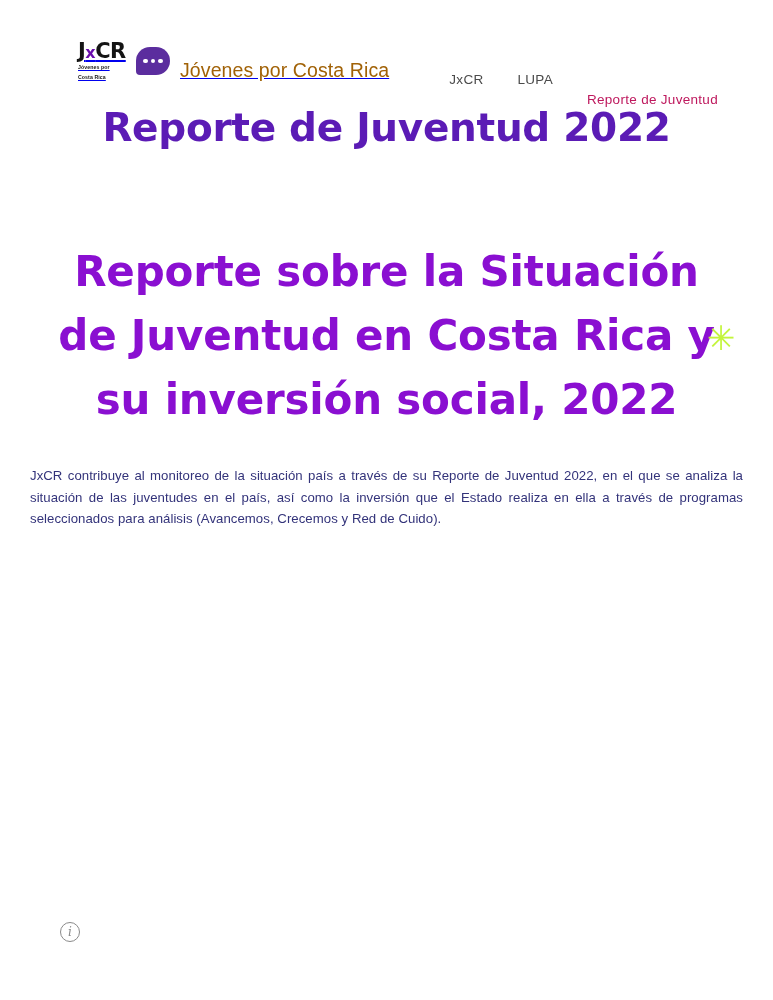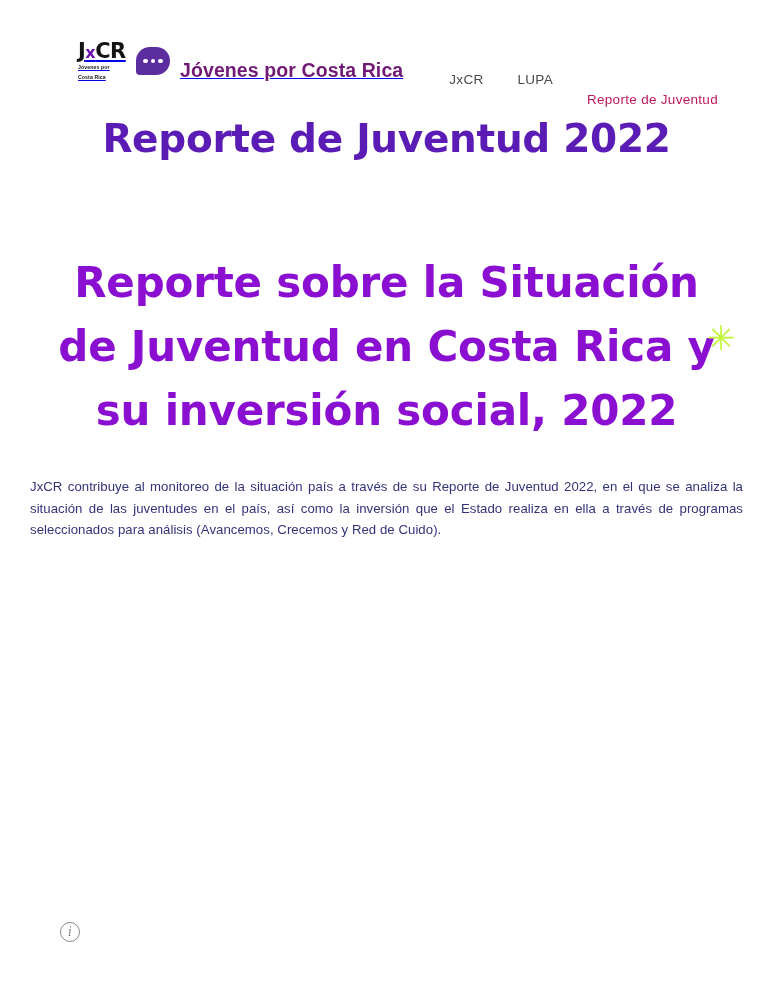--- a/index.html
+++ b/index.html
@@ -74,22 +74,22 @@
   }
   .logo-bubble span {
     width: 4.5px;
     height: 4.5px;
     border-radius: 50%;
     background: #ffffff;
     display: block;
   }
   .brand-name {
     font-size: 19.5px;
-    color: #701a75;
-    font-weight: 700;
+    color: #a16207;
+    font-weight: 400;
     letter-spacing: 0.1px;
     white-space: nowrap;
     margin-top: 18px;
   }
 
   .main-nav {
     position: absolute;
     right: 55px;
     top: 52px;
     display: flex;
@@ -110,21 +110,21 @@
   }
 
   
   .page-title {
     text-align: center;
     font-family: "DejaVu Sans", sans-serif;
     font-size: 39px;
     font-weight: 700;
     color: #5b1bb5;
     letter-spacing: -0.3px;
-    margin: 22px 0 0 0;
+    margin: 11px 0 0 0;
     line-height: 1.1;
   }
 
   
   .article-heading {
     margin: 90px 0 0 0;
     padding: 0 48px;
     text-align: center;
     font-family: "DejaVu Sans", sans-serif;
     font-size: 42px;

